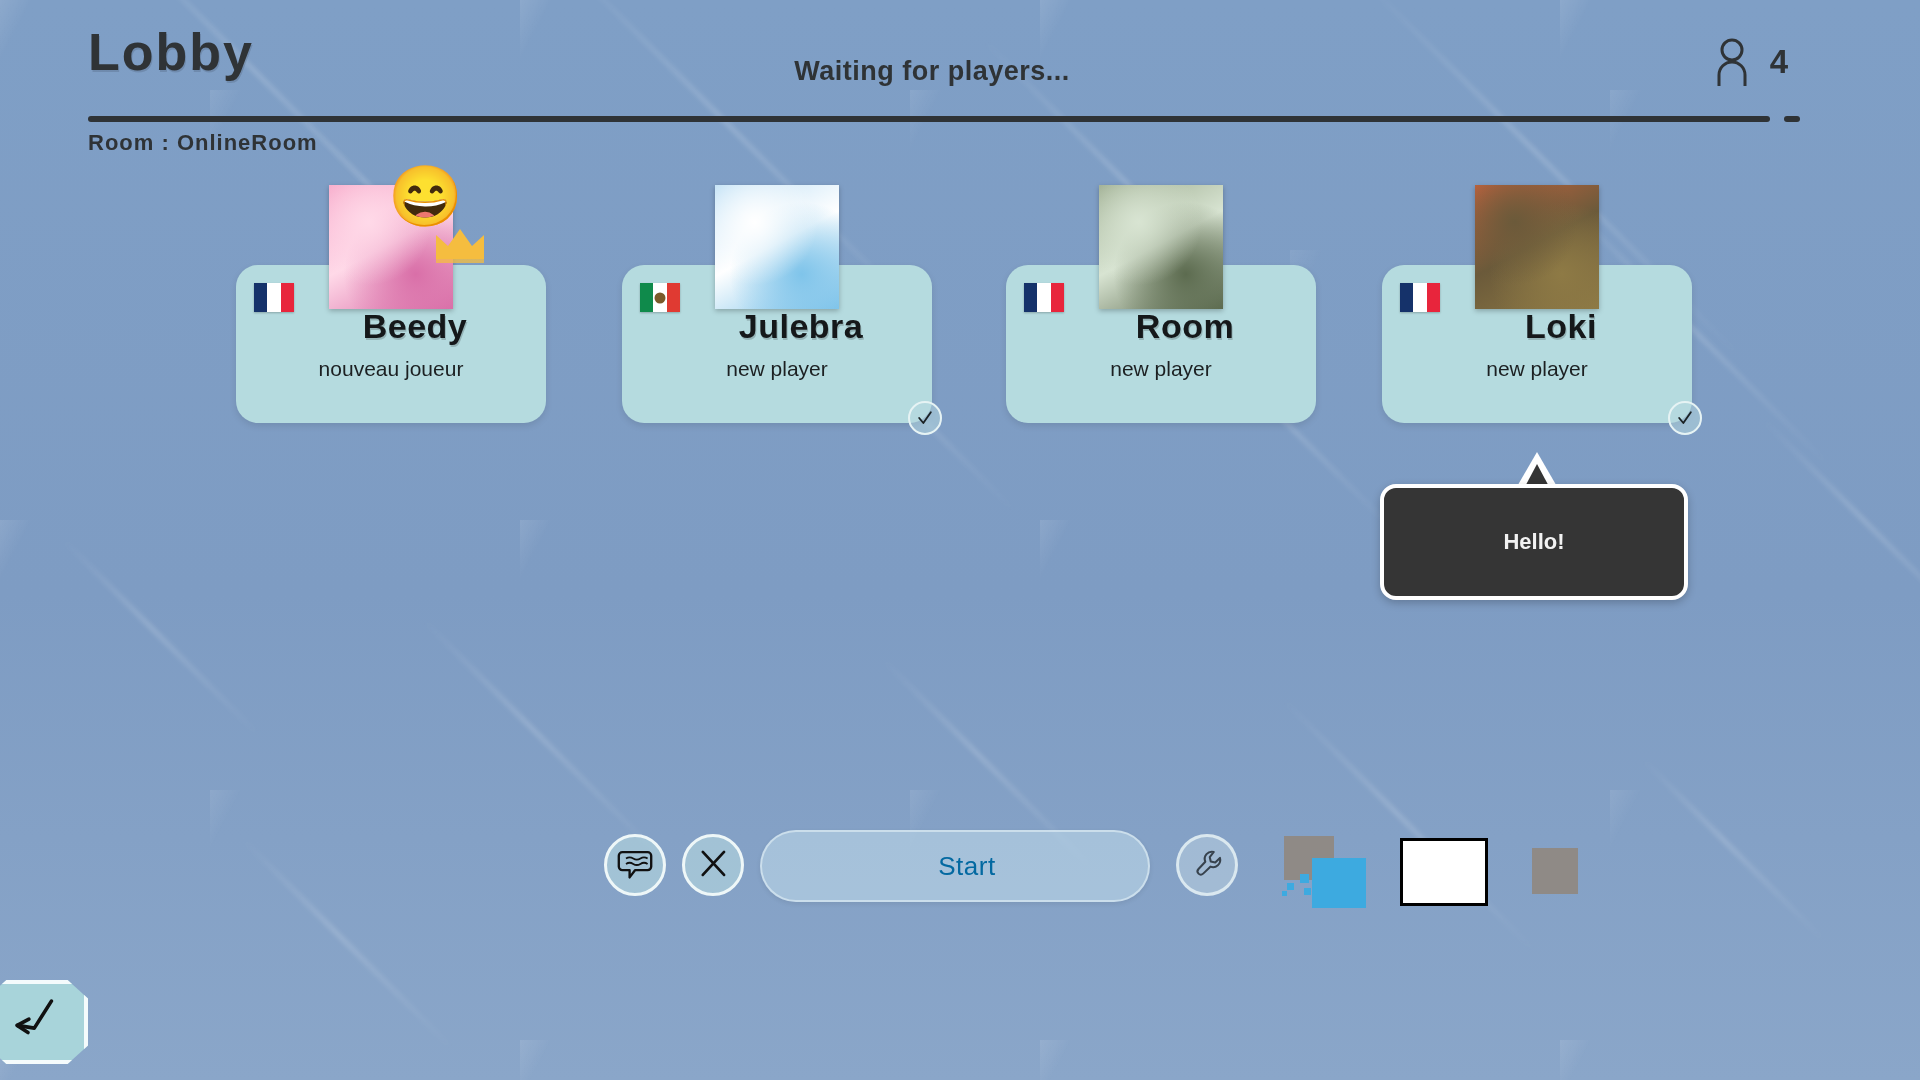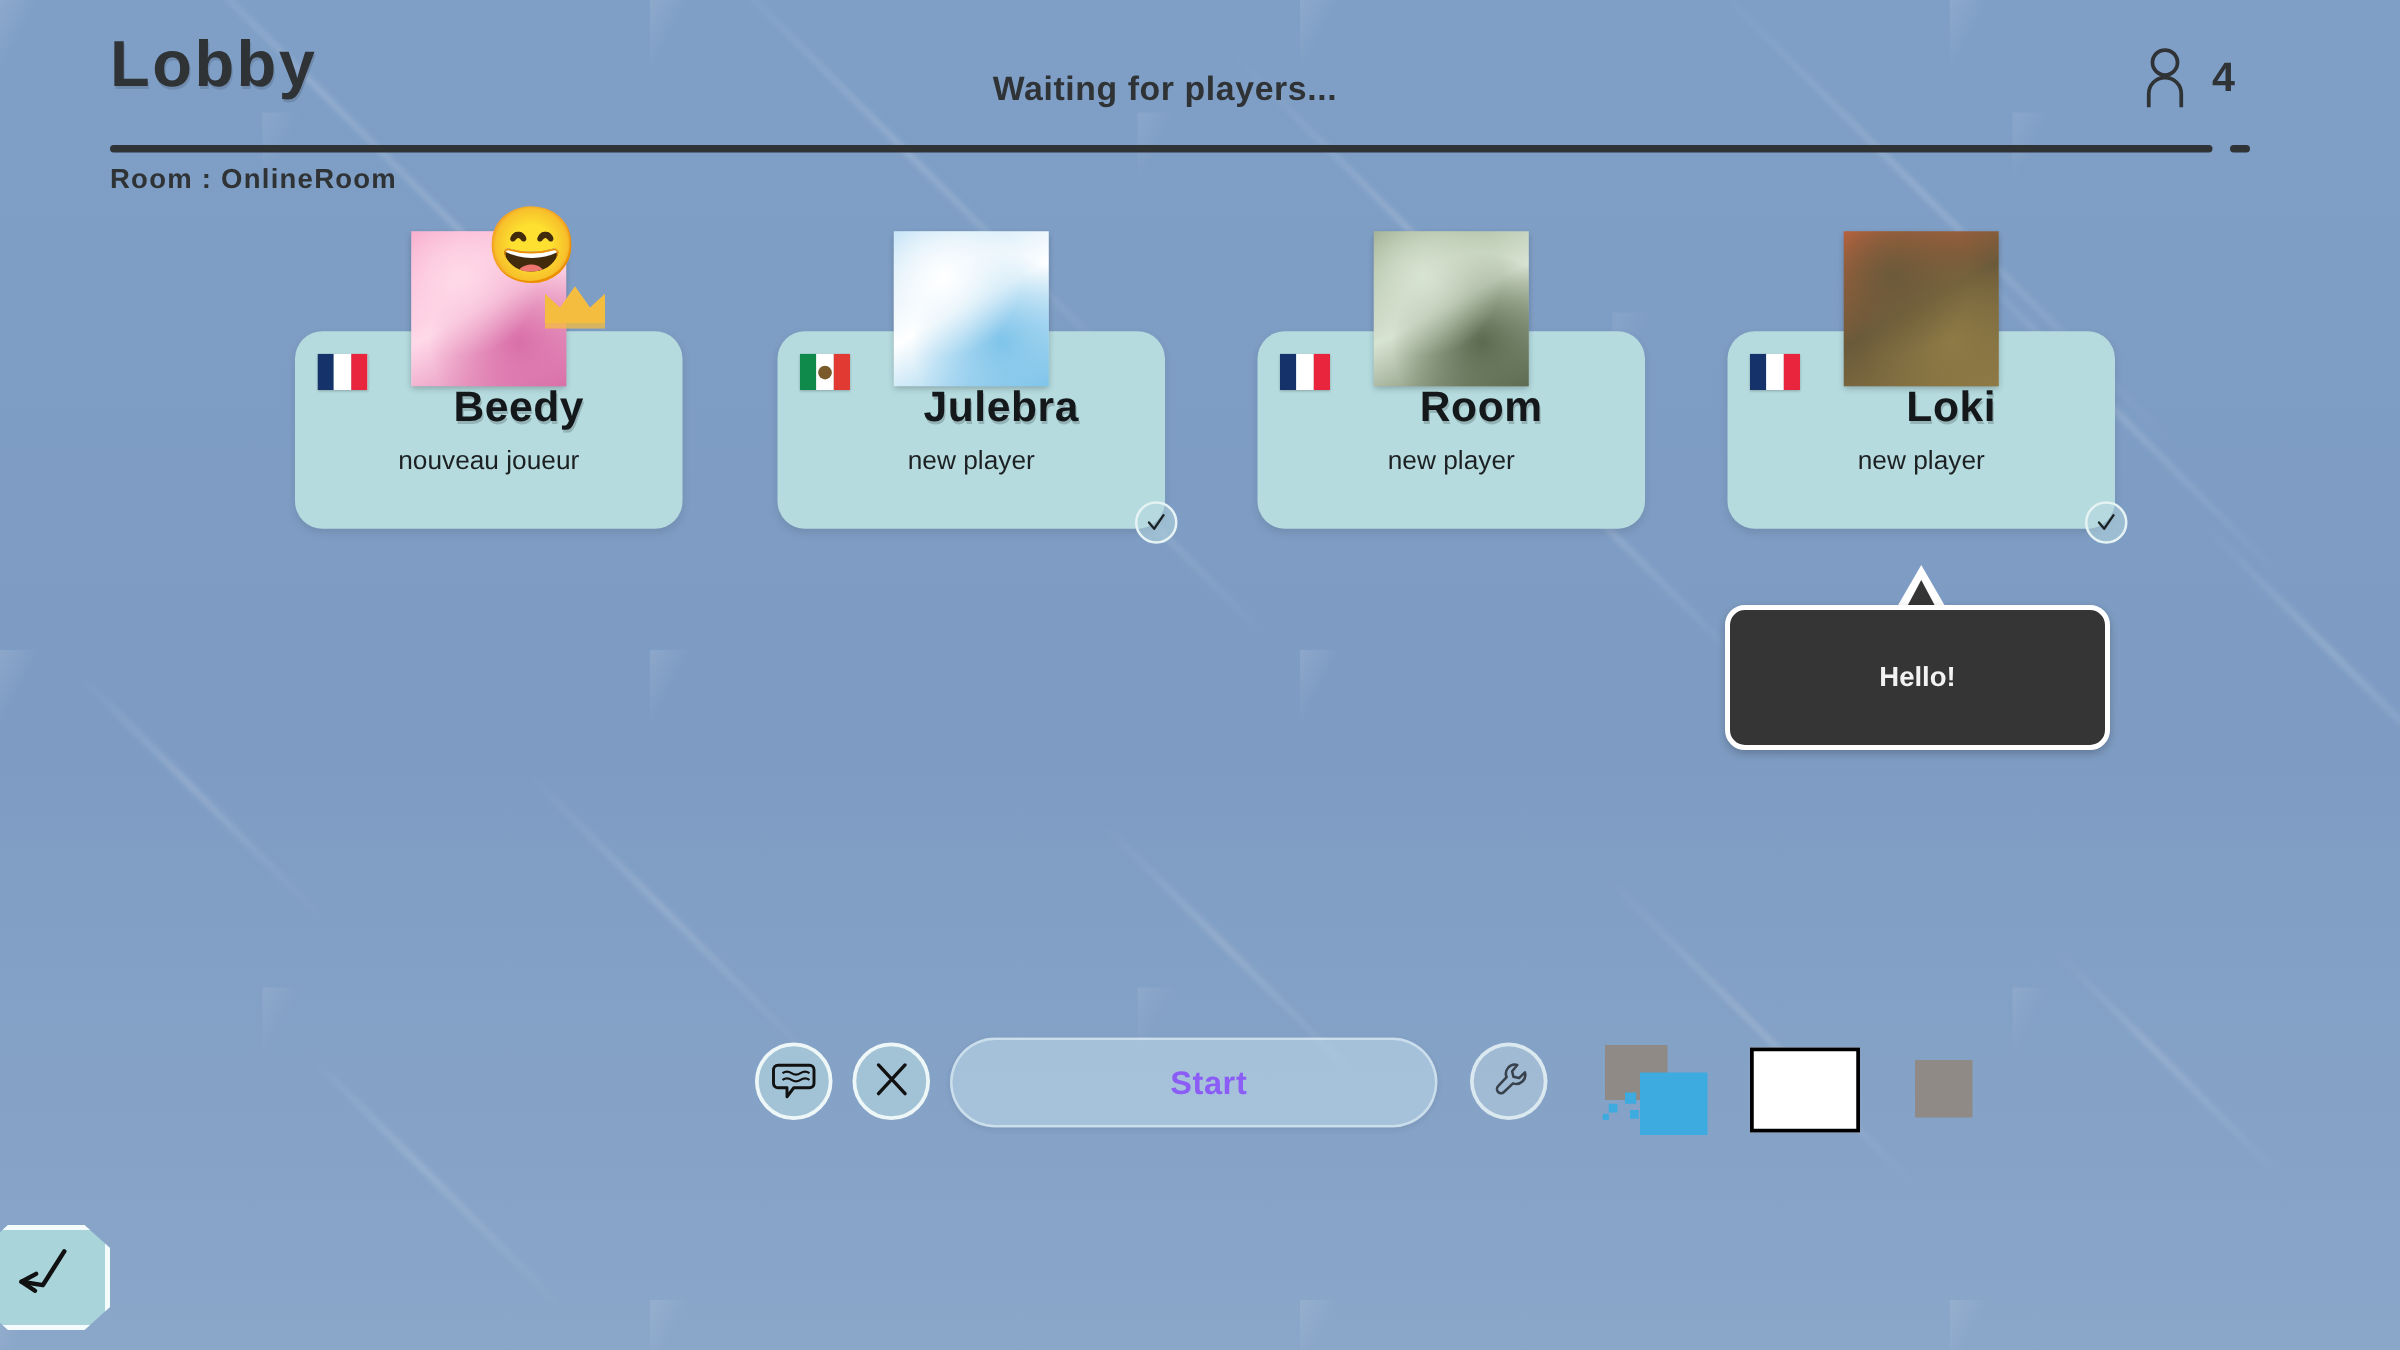--- a/index.html
+++ b/index.html
@@ -117,21 +117,21 @@
     display:flex; align-items:center; justify-content:center;
   }
   .round-btn.ghost { background:rgba(205,226,232,.40); border-color:rgba(238,247,248,.75); }
   .start-btn {
     position:absolute; left:760px; top:8px; width:390px; height:72px;
     border-radius:36px; background:rgba(193,221,235,.55);
     border:2px solid rgba(233,245,250,.55);
     display:flex; align-items:center; justify-content:center;
     box-shadow:0 2px 5px rgba(0,0,0,.08);
   }
-  .start-label { font-size:26px; font-weight:bold; color:#8b5cf6; letter-spacing:.5px;margin-left:24px; }
+  .start-label { font-size:26px; font-weight:normal; color:#0369a1; letter-spacing:.5px;margin-left:24px; }
   .swatch { position:absolute; }
   .swatch-grey-a { left:1284px; top:836px; width:50px; height:44px; background:#8f8a86; }
   .swatch-blue   { left:1312px; top:858px; width:54px; height:50px; background:#3daae0; }
   .swatch-dots   { left:1282px; top:872px; width:34px; height:28px; }
   .swatch-white  { left:1400px; top:838px; width:88px; height:68px; background:#ffffff; border:3px solid #000; }
   .swatch-grey-b { left:1532px; top:848px; width:46px; height:46px; background:#8f8a86; }
 
   
   .back-btn {
     position:absolute; left:-14px; bottom:16px; width:102px; height:84px;

